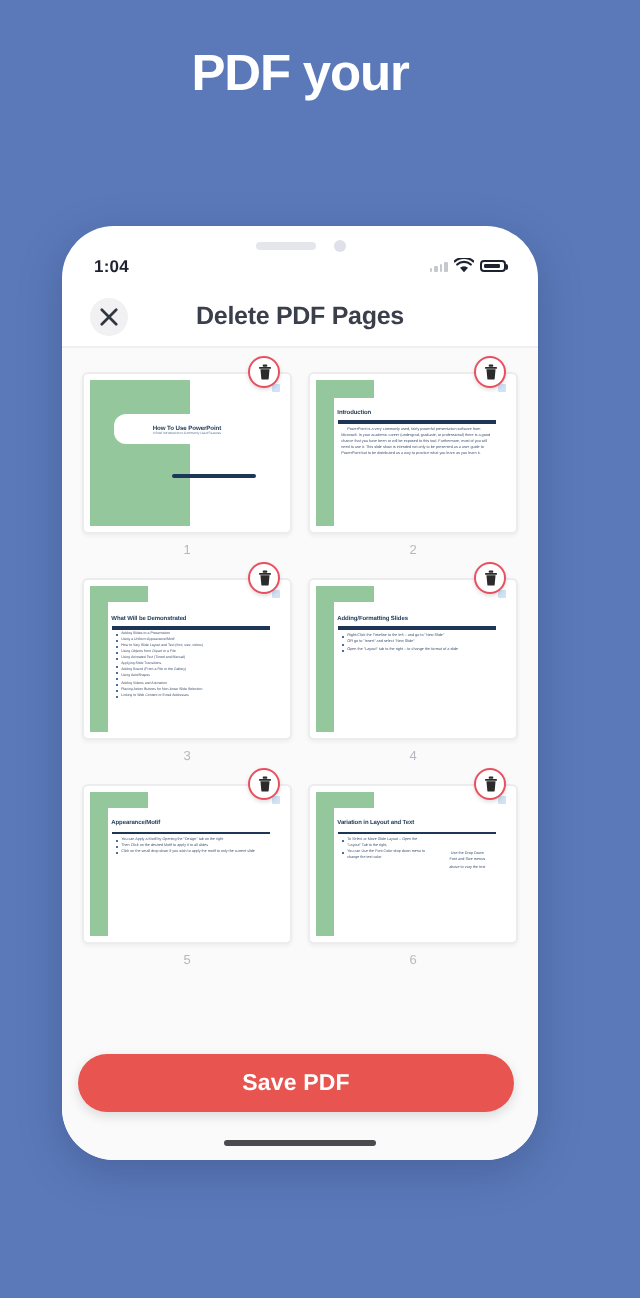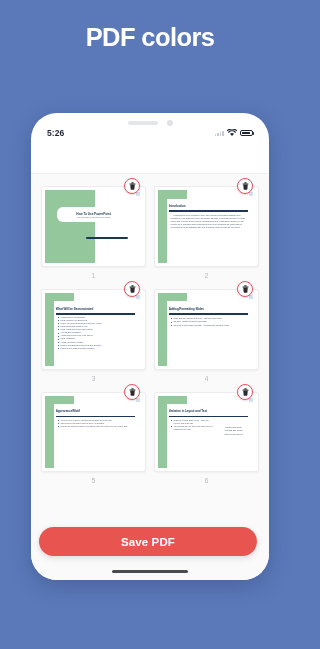--- a/index.html
+++ b/index.html
@@ -219,52 +219,60 @@
     width:76px; height:3.2px;
     border-radius:2px;
     background:#4b4b4f;
     z-index:11;
   }
 </style>
 </head>
 <body>
 
 <div class="promo">
-  <div class="promo-line">PDF colors</div>
+  <div class="promo-line">PDF your</div>
 </div>
 
 <div class="phone">
 
   <div class="notch-row">
     <div class="speaker"></div>
     <div class="camera"></div>
   </div>
 
   <div class="statusbar">
-    <div class="status-time">5:26</div>
+    <div class="status-time">1:04</div>
     <div class="status-right">
       <div class="sig-dots">
           <i></i>
           <i></i>
           <i></i>
           <i></i>
         </div>
       <div class="wifi-ico">
         <svg width="10" height="8" viewBox="0 0 12 9">
           <path d="M6 8.2 L3.6 5.5 a3.6 3.6 0 0 1 4.8 0 Z" fill="#1d2230"></path>
           <path d="M1.9 3.6 a6 6 0 0 1 8.2 0" stroke="#1d2230" stroke-width="1.3" fill="none" stroke-linecap="round"></path>
           <path d="M0.4 1.7 a8.6 8.6 0 0 1 11.2 0" stroke="#1d2230" stroke-width="1.3" fill="none" stroke-linecap="round"></path>
         </svg>
       </div>
       <div class="batt">
           <span></span>
         </div>
     </div>
   </div>
 
+  <div class="appbar">
+    <div class="close-btn">
+      <svg width="9" height="9" viewBox="0 0 10 10">
+        <path d="M1 1 L9 9 M9 1 L1 9" stroke="#32363f" stroke-width="1.5" stroke-linecap="round"></path>
+      </svg>
+    </div>
+    <div class="appbar-title">Delete PDF Pages</div>
+  </div>
 
   <div class="pages-area">
     <div class="grid">
 
       <div class="cell">
         <div class="thumb-wrap">
           <div class="del-btn">
             <svg width="7" height="8" viewBox="0 0 8 9">
               <rect x="0.6" y="1.6" width="6.8" height="1.1" rx=".3" fill="#2b2b2b"></rect>
               <rect x="2.7" y="0.2" width="2.6" height="1.3" rx=".4" fill="#2b2b2b"></rect>

